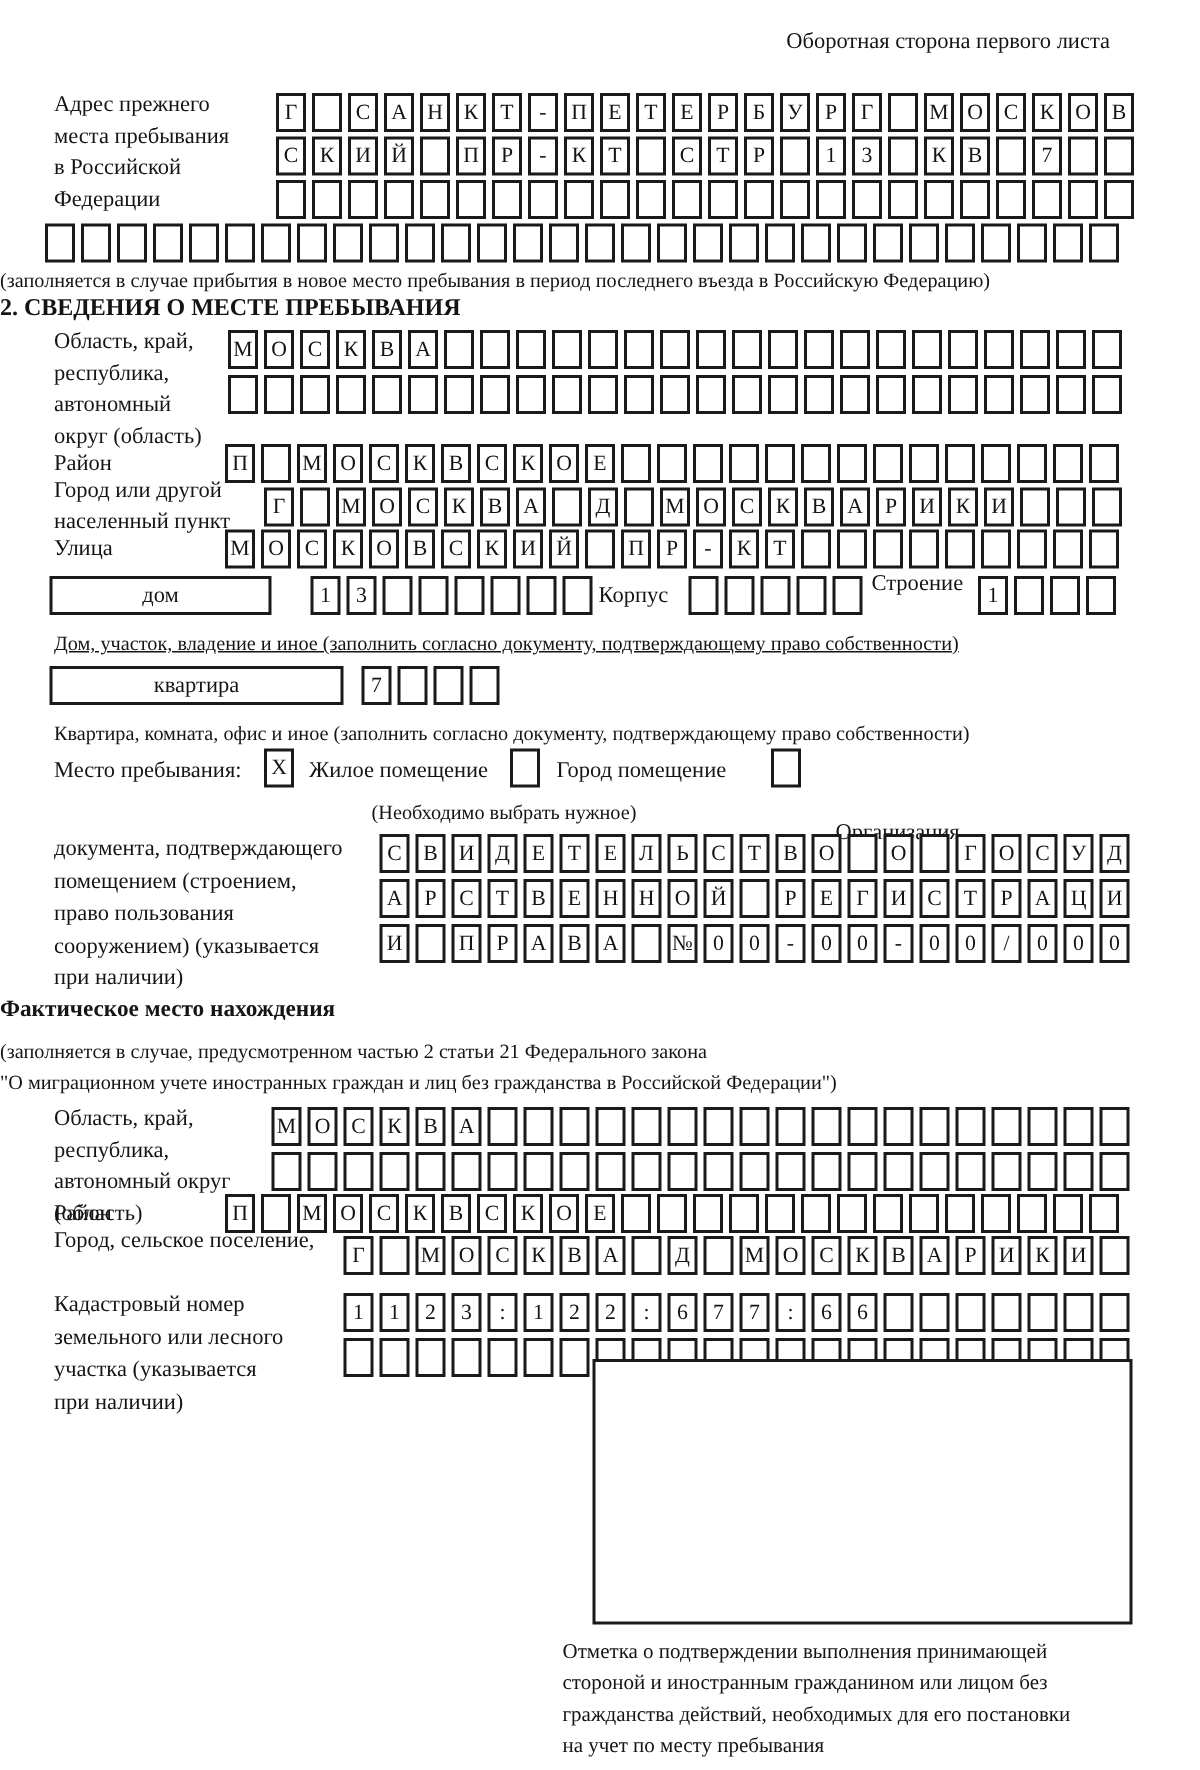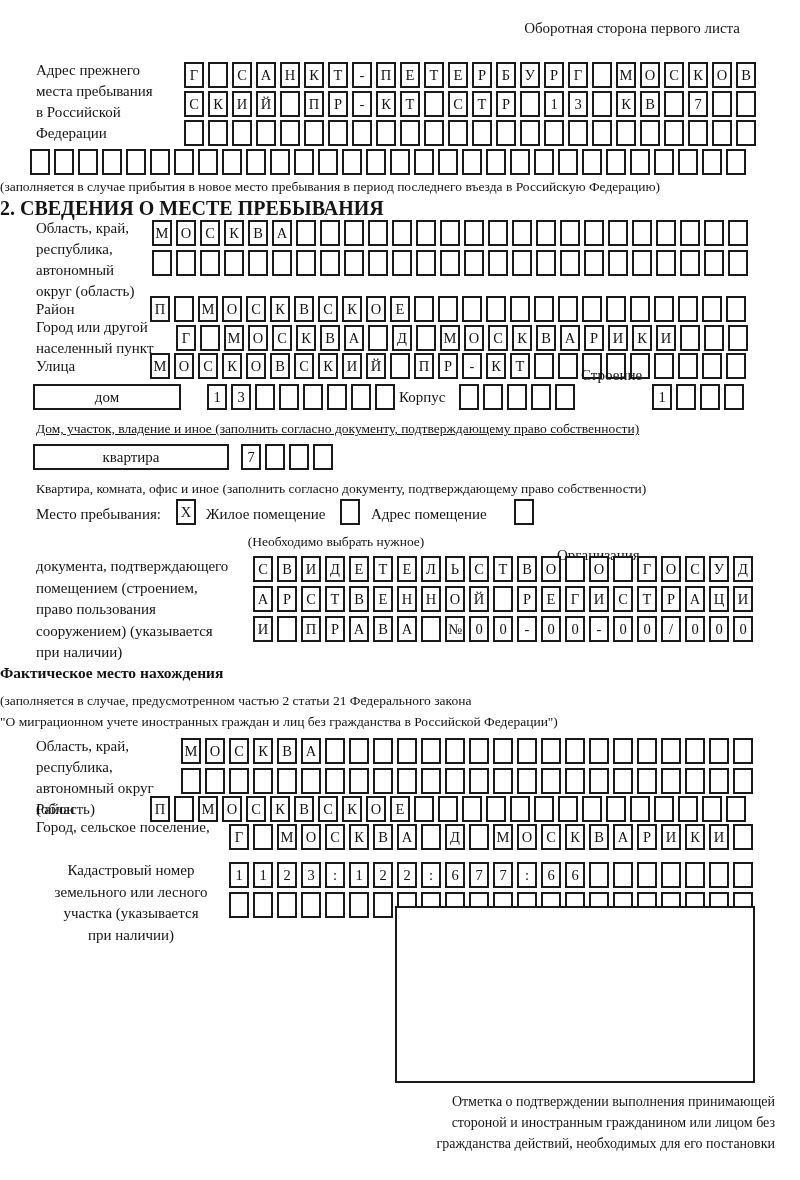--- a/index.html
+++ b/index.html
@@ -131,21 +131,21 @@
     <span class="cell"></span>
     <span class="cell"></span>
     <span class="cell"></span>
     <span class="cell"></span>
     <span class="cell"></span>
     <span class="cell"></span>
     <span class="cell"></span>
   </div>
 <div class="cap center" style="top:178px;">(заполняется в случае прибытия в новое место пребывания в период последнего въезда в Российскую Федерацию)</div>
 
-<div class="abs center bold" style="top:197px;font-size:20px;">2. СВЕДЕНИЯ О МЕСТЕ ПРЕБЫВАНИЯ</div>
+<div class="abs center bold" style="top:197px;font-size:16px;">2. СВЕДЕНИЯ О МЕСТЕ ПРЕБЫВАНИЯ</div>
 
 <div class="lbl" style="left:36px;top:218px;width:120px;">
     <div>Область, край,</div>
     <div>республика,</div>
     <div>автономный</div>
     <div>округ (область)</div>
   </div>
 <div class="cellrow" style="left:152px;top:220px;">
     <span class="cell">М</span>
     <span class="cell">О</span>
@@ -302,21 +302,21 @@
     <span class="cell"></span>
   </div>
 <div class="lbl" style="left:399px;top:387px;">Корпус</div>
 <div class="cellrow" style="left:459px;top:384px;">
     <span class="cell"></span>
     <span class="cell"></span>
     <span class="cell"></span>
     <span class="cell"></span>
     <span class="cell"></span>
   </div>
-<div class="lbl" style="left:581px;top:365px;">Строение</div>
+<div class="lbl" style="left:581px;top:379px;">Строение</div>
 <div class="cellrow" style="left:652px;top:384px;">
     <span class="cell">1</span>
     <span class="cell"></span>
     <span class="cell"></span>
     <span class="cell"></span>
   </div>
 <div class="cap" style="left:36px;top:420px;text-decoration:underline;">Дом, участок, владение и иное (заполнить согласно документу, подтверждающему право собственности)</div>
 
 <div class="widebox" style="left:33px;top:444px;width:196px;">квартира</div>
 <div class="cellrow" style="left:241px;top:444px;">
@@ -324,21 +324,21 @@
     <span class="cell"></span>
     <span class="cell"></span>
     <span class="cell"></span>
   </div>
 <div class="cap" style="left:36px;top:480px;">Квартира, комната, офис и иное (заполнить согласно документу, подтверждающему право собственности)</div>
 
 <div class="lbl" style="left:36px;top:504px;">Место пребывания:</div>
 <div class="cell abs" style="left:176px;top:499px;">X</div>
 <div class="lbl" style="left:206px;top:504px;">Жилое помещение</div>
 <div class="cell abs" style="left:340px;top:499px;"></div>
-<div class="lbl" style="left:371px;top:504px;">Адрес помещение</div>
+<div class="lbl" style="left:371px;top:504px;">Город помещение</div>
 <div class="cell abs" style="left:514px;top:499px;"></div>
 <div class="lbl" style="left:557px;top:509px;margin-top:36px;">Организация</div>
 <div class="cap" style="left:176px;top:533px;width:320px;text-align:center;">(Необходимо выбрать нужное)</div>
 
 <div class="lbl" style="left:36px;top:556px;width:215px;line-height:21.5px;">
     <div>документа, подтверждающего</div>
     <div>помещением (строением,</div>
     <div>право пользования</div>
     <div>сооружением) (указывается</div>
     <div>при наличии)</div>
@@ -528,21 +528,21 @@
     <span class="cell">К</span>
     <span class="cell">В</span>
     <span class="cell">А</span>
     <span class="cell">Р</span>
     <span class="cell">И</span>
     <span class="cell">К</span>
     <span class="cell">И</span>
     <span class="cell"></span>
   </div>
 
-<div class="lbl" style="left:36px;top:860px;width:190px;line-height:21.5px;text-align:center;">
+<div class="lbl" style="left:36px;top:860px;width:190px;line-height:21.5px;">
     <div>Кадастровый номер</div>
     <div>земельного или лесного</div>
     <div>участка (указывается</div>
     <div>при наличии)</div>
   </div>
 <div class="cellrow" style="left:229px;top:862px;">
     <span class="cell">1</span>
     <span class="cell">1</span>
     <span class="cell">2</span>
     <span class="cell">3</span>
@@ -584,17 +584,18 @@
     <span class="cell"></span>
     <span class="cell"></span>
     <span class="cell"></span>
     <span class="cell"></span>
     <span class="cell"></span>
     <span class="cell"></span>
     <span class="cell"></span>
   </div>
 
 <div class="stampbox"></div>
-<div class="cap" style="left:375px;top:1091px;width:400px;text-align:right;line-height:21px;font-size:14px;">
+<div class="cap" style="left:375px;top:1091px;width:400px;text-align:left;line-height:21px;font-size:14px;">
     <div>Отметка о подтверждении выполнения принимающей</div>
     <div>стороной и иностранным гражданином или лицом без</div>
     <div>гражданства действий, необходимых для его постановки</div>
+    <div>на учет по месту пребывания</div>
   </div>
 
 </body></html>

